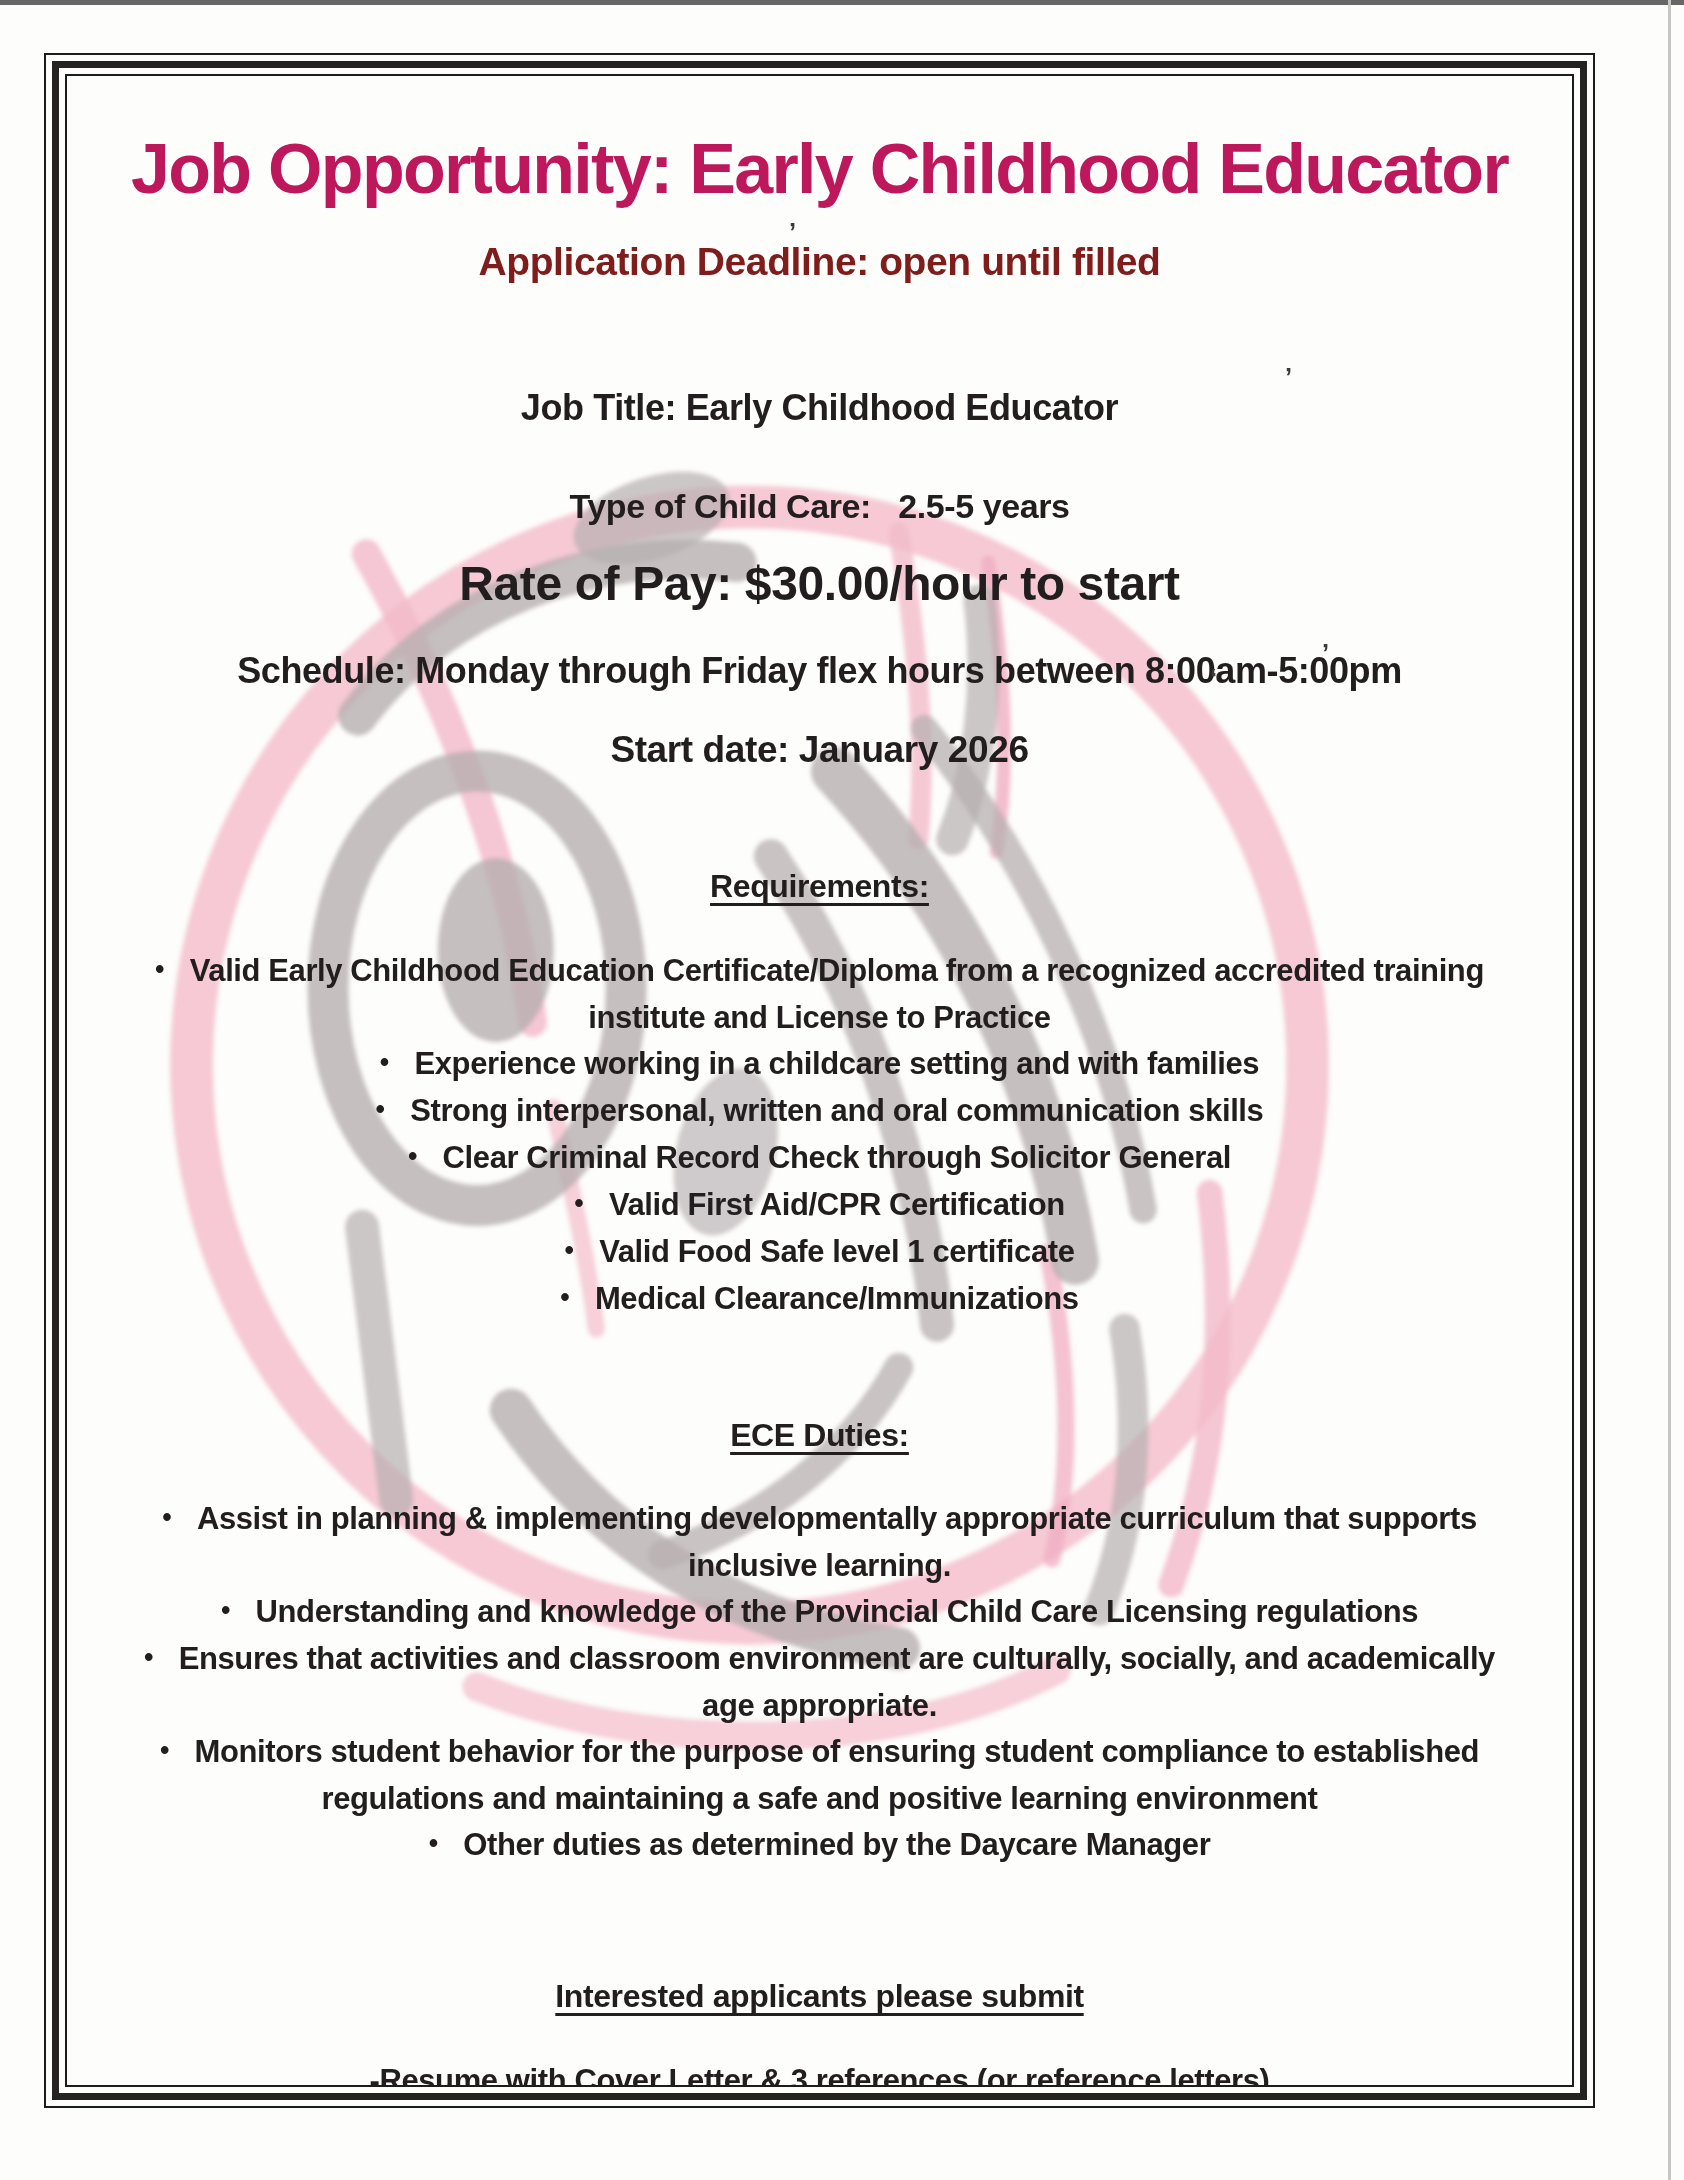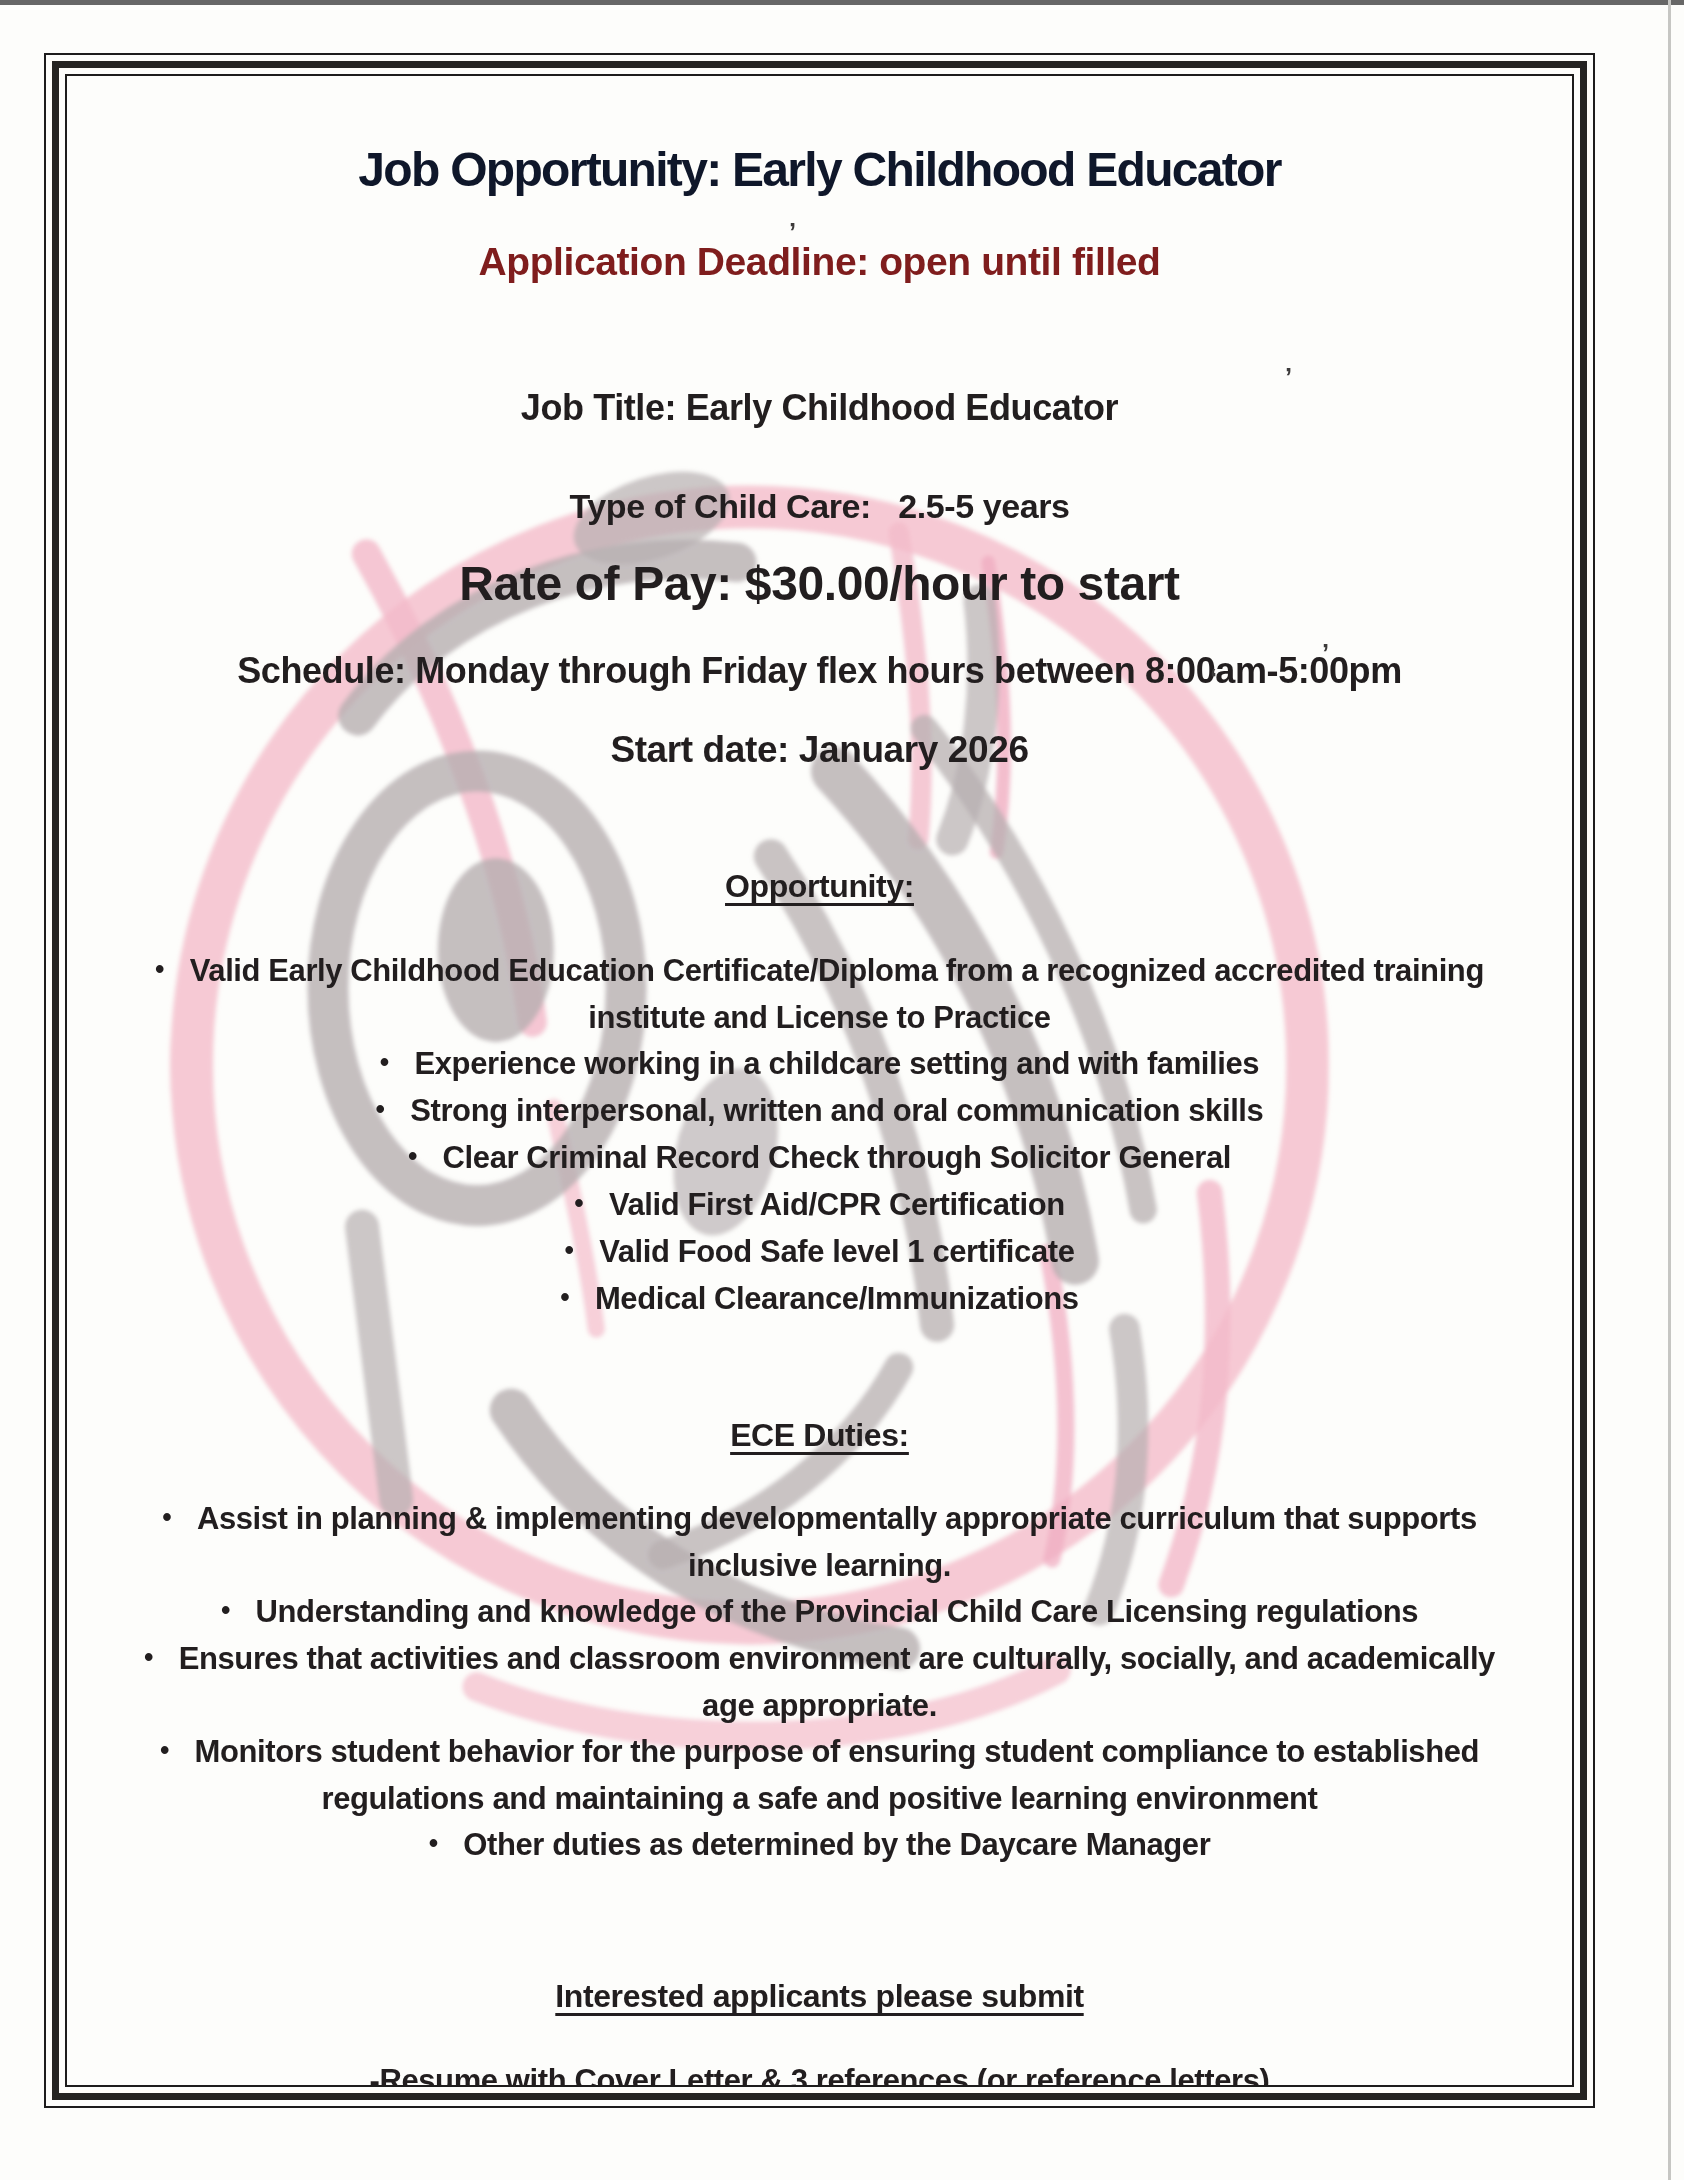--- a/index.html
+++ b/index.html
@@ -17,21 +17,21 @@
   .scan-right{position:absolute;top:0;left:1668px;width:2.6px;height:100%;background:#c6c6c3;z-index:3;}
 
   .watermark{position:absolute;left:0;top:0;width:1685px;height:2181px;z-index:0;}
 
   .frame{position:absolute;left:44px;top:53px;width:1547px;height:2051px;border:2.6px solid #1d1c1c;z-index:1;}
   .frame-mid{position:absolute;inset:6px;border:7.7px solid #242322;}
   .frame-inner{position:absolute;inset:6px;border:2.6px solid #1d1c1c;overflow:hidden;}
 
   .content{position:relative;z-index:2;text-align:center;padding:10.2px 25.6px 0;white-space:pre-wrap;}
 
-  .title{font-size:48px;line-height:77px;margin:0;letter-spacing:-1.7px;color:#0f172a;}
+  .title{font-size:70px;line-height:77px;margin:0;letter-spacing:-1.7px;color:#be185d;}
   .deadline{font-size:39px;line-height:48px;margin-top:0;color:#7f1d1d;}
   .job-title{font-size:36px;line-height:55px;margin-top:49px;}
   .detail-type{font-size:34px;line-height:46px;margin-top:18px;}
   .detail-rate{font-size:48px;line-height:49px;}
   .detail-schedule{font-size:36px;line-height:49px;margin-top:8px;}
   .detail-start{font-size:37px;line-height:49px;}
 
   .sec-head{font-size:32px;line-height:46px;}
   .sec-head > span{text-decoration:underline;text-decoration-thickness:2.6px;text-underline-offset:6px;}
   .mt-req{margin-top:44px;}
@@ -95,21 +95,21 @@
 
         <h1 class="title">Job Opportunity: Early Childhood Educator</h1>
         <div class="deadline">Application Deadline: open until filled</div>
 
         <div class="job-title">Job Title: Early Childhood Educator</div>
         <div class="detail-type">Type of Child Care:   2.5-5 years</div>
         <div class="detail-rate">Rate of Pay: $30.00/hour to start</div>
         <div class="detail-schedule">Schedule: Monday through Friday flex hours between 8:00am-5:00pm</div>
         <div class="detail-start">Start date: January 2026</div>
 
-        <div class="sec-head mt-req"><span>Opportunity:</span></div>
+        <div class="sec-head mt-req"><span>Requirements:</span></div>
         <div class="list"><div class="line"><span class="bullet">•</span><span>Valid Early Childhood Education Certificate/Diploma from a recognized accredited training</span></div><div class="line"><span>institute and License to Practice</span></div><div class="line"><span class="bullet">•</span><span>Experience working in a childcare setting and with families</span></div><div class="line"><span class="bullet">•</span><span>Strong interpersonal, written and oral communication skills</span></div><div class="line"><span class="bullet">•</span><span>Clear Criminal Record Check through Solicitor General</span></div><div class="line"><span class="bullet">•</span><span>Valid First Aid/CPR Certification</span></div><div class="line"><span class="bullet">•</span><span>Valid Food Safe level 1 certificate</span></div><div class="line"><span class="bullet">•</span><span>Medical Clearance/Immunizations</span></div></div>
 
         <div class="sec-head mt-ece"><span>ECE Duties:</span></div>
         <div class="list"><div class="line"><span class="bullet">•</span><span>Assist in planning &amp; implementing developmentally appropriate curriculum that supports</span></div><div class="line"><span>inclusive learning.</span></div><div class="line"><span class="bullet">•</span><span>Understanding and knowledge of the Provincial Child Care Licensing regulations</span></div><div class="line"><span class="bullet">•</span><span>Ensures that activities and classroom environment are culturally, socially, and academically</span></div><div class="line"><span>age appropriate.</span></div><div class="line"><span class="bullet">•</span><span>Monitors student behavior for the purpose of ensuring student compliance to established</span></div><div class="line"><span>regulations and maintaining a safe and positive learning environment</span></div><div class="line"><span class="bullet">•</span><span>Other duties as determined by the Daycare Manager</span></div></div>
 
         <div class="sec-head mt-int"><span>Interested applicants please submit</span></div>
         <div class="list"><div class="line"><span>-Resume with Cover Letter &amp; 3 references (or reference letters)</span></div></div>
 
         
         

